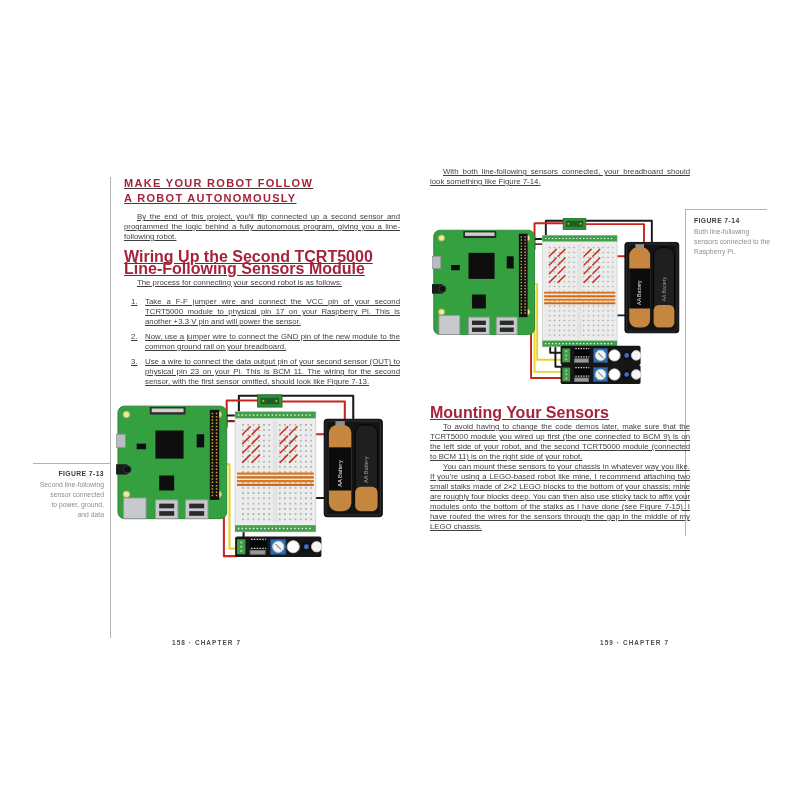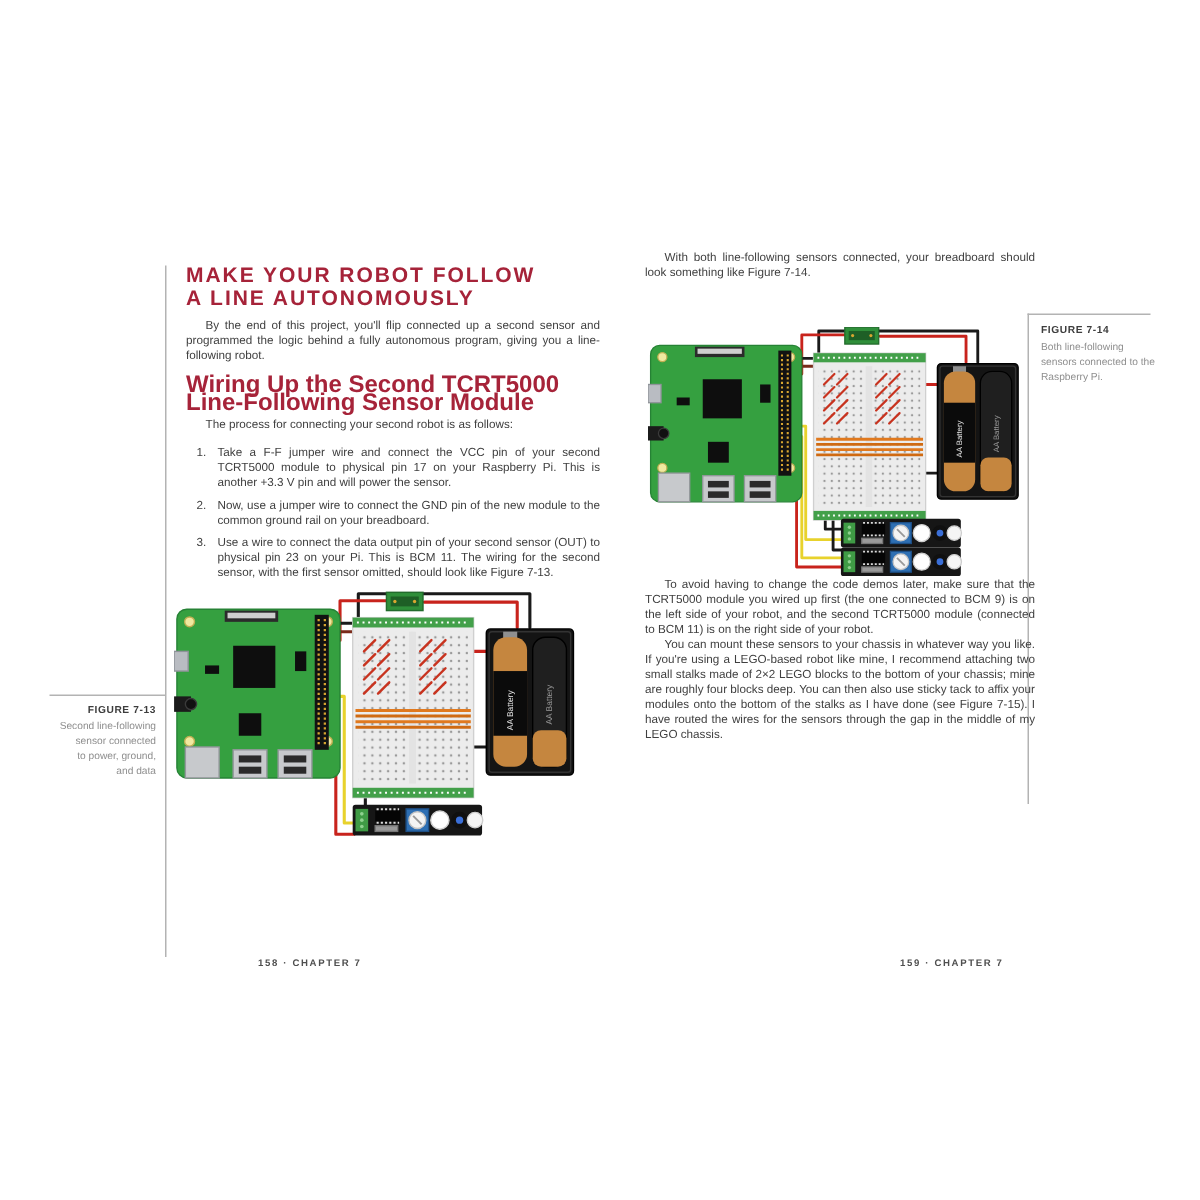--- a/index.html
+++ b/index.html
@@ -1,22 +1,22 @@
 <!DOCTYPE html>
 <html><head>
 <meta charset="utf-8">
 <style>
   html,body{margin:0;padding:0;background:#fff;}
   .spread{position:relative;width:800px;height:800px;background:#ffffff;overflow:hidden;
           font-family:"Liberation Sans",sans-serif;color:#3f3f3f;}
   
-  .col{position:absolute;text-align:justify;font-size:7.8px;line-height:10px;}
+  .col{position:absolute;text-align:justify;font-size:7.8px;line-height:10px;text-decoration:underline;}
   .col-left{left:124px;top:176px;width:276px;}
   .col-right{left:430px;top:167px;width:260px;}
-  h1.chapter{margin:0 0 7px 0;font-size:14px;line-height:14.5px;font-weight:bold;
+  h1.chapter{margin:0 0 7px 0;font-size:11px;line-height:14.5px;font-weight:bold;
              letter-spacing:1.3px;color:#a62339;text-align:left;}
   h2.section{margin:9px 0 3px 0;font-size:16px;line-height:12px;font-weight:bold;
              color:#a62339;text-align:left;}
   p{margin:0;}
   p.indent{text-indent:13px;}
   .list{margin:9px 0 0 7px;}
   .list-item{display:flex;margin-bottom:5px;}
   .list-item .num{flex:none;width:14px;}
   .list-item .li-text{flex:1;text-align:justify;}
   .figure-wrap{margin-top:6px;}
@@ -36,26 +36,26 @@
 </head>
 <body>
 
 <div class="spread">
 
   <div class="vrule" style="left:110px;top:177px;height:461px;"></div>
 
   <div class="col col-left">
     <h1 class="chapter">
       <span>MAKE YOUR ROBOT FOLLOW</span><br>
-      <span>A LINE AUTONOMOUSLY</span>
+      <span>A ROBOT AUTONOMOUSLY</span>
     </h1>
     <p class="indent">By the end of this project, you'll flip connected up a second sensor and programmed the logic behind a fully autonomous program, giving you a line-following robot.</p>
     <h2 class="section">
       <span>Wiring Up the Second TCRT5000</span><br>
-      <span>Line-Following Sensor Module</span>
+      <span>Line-Following Sensors Module</span>
     </h2>
     <p class="indent">The process for connecting your second robot is as follows:</p>
 
     <div class="list">
       <div class="list-item">
         <span class="num">1.</span>
         <span class="li-text">Take a F-F jumper wire and connect the VCC pin of your second TCRT5000 module to physical pin 17 on your Raspberry Pi. This is another +3.3 V pin and will power the sensor.</span>
       </div>
       <div class="list-item">
         <span class="num">2.</span>
@@ -230,20 +230,21 @@
         </g>
         <use href="#pi-board" x="2" y="14"></use>
         <use href="#breadboard" x="127" y="20"></use>
         <use href="#battery-pack" x="222" y="28"></use>
         <use href="#top-module" x="151" y="0"></use>
         <use href="#sensor-module" x="148" y="147"></use>
         <use href="#sensor-module" x="148" y="169"></use>
       </svg>
     </div>
 
+    <h2 class="section" style="margin-top:22px;">Mounting Your Sensors</h2>
     <p class="indent">To avoid having to change the code demos later, make sure that the TCRT5000 module you wired up first (the one connected to BCM 9) is on the left side of your robot, and the second TCRT5000 module (connected to BCM 11) is on the right side of your robot.</p>
     <p class="indent">You can mount these sensors to your chassis in whatever way you like. If you're using a LEGO-based robot like mine, I recommend attaching two small stalks made of 2×2 LEGO blocks to the bottom of your chassis; mine are roughly four blocks deep. You can then also use sticky tack to affix your modules onto the bottom of the stalks as I have done (see Figure 7-15). I have routed the wires for the sensors through the gap in the middle of my LEGO chassis.</p>
   </div>
 
   <div class="caption cap-right">
     <span class="cap-label">FIGURE 7-14</span>
     <span>Both line-following</span>
     <span>sensors connected to the</span>
     <span>Raspberry Pi.</span>
   </div>

